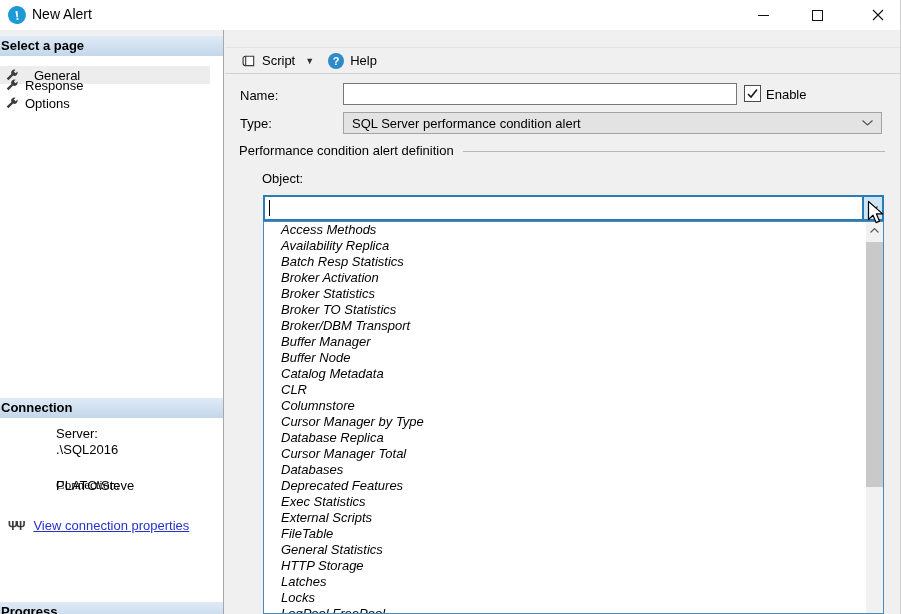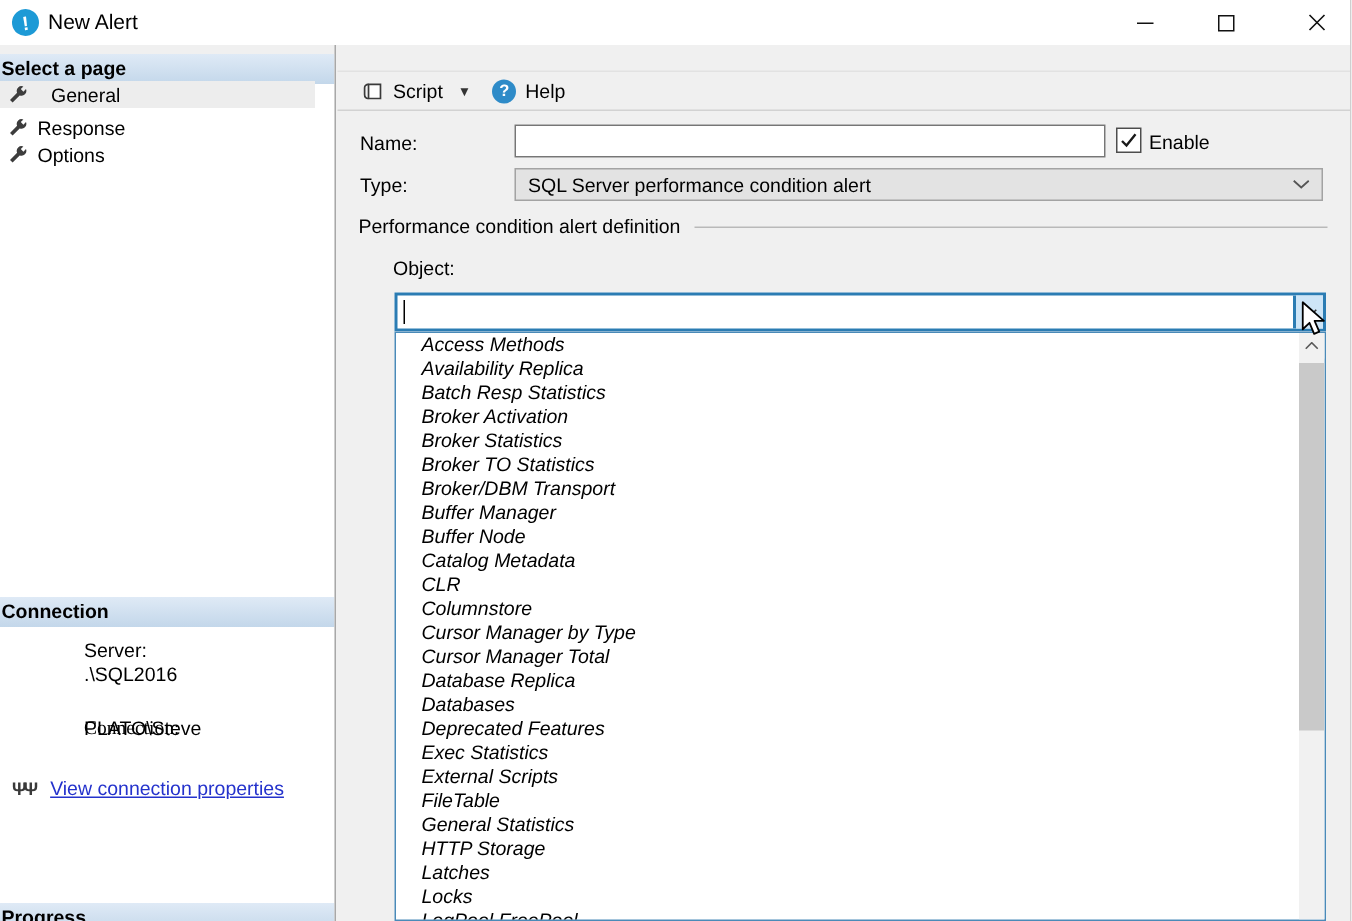--- a/index.html
+++ b/index.html
@@ -22,21 +22,21 @@
   
   .left-pane { position:absolute; left:0; top:36px; width:223px; height:578px; background:#fff; overflow:hidden; }
   .v-divider { position:absolute; left:223px; top:30px; width:1px; height:584px; background:#a8a8a8; }
   .pane-header { position:absolute; left:0; width:223px; height:20px; padding:2px 2px 0 1px;
     font-weight:bold; background:linear-gradient(to bottom, var(--hdr-top,#dfeaf6), var(--hdr-bot,#c3d7ea)); }
   .hdr-select { top:0; }
   .hdr-connection { top:362px; }
   .hdr-progress { top:566px; }
   .page-item { position:absolute; left:0; width:210px; height:18px; display:flex; align-items:center; gap:7px; padding-left:6px; }
   .page-item.selected { background:#ededed; }
-  .pi-0 { top:18px;gap:16px; } .pi-1 { top:40px; } .pi-2 { top:58px;text-align:center; }
+  .pi-0 { top:30px;gap:16px; } .pi-1 { top:40px; } .pi-2 { top:58px;text-align:center; }
   .wrench { flex:0 0 auto; display:flex; }
   .conn-text { position:absolute; left:8px; white-space:pre;margin-left:48px; }
   .t-server-label { top:390px; } .t-server-value { top:406px; }
   .t-conn-label { top:441px;font-family:Liberation Serif, serif; } .t-conn-value { top:442px; }
   .link-row { position:absolute; left:8px; top:482px; display:flex; align-items:center; gap:10px; }
   .conn-icon { font-size:12px; font-weight:bold; color:#3a3a3a; letter-spacing:-2px; }
   .conn-link { color:var(--link,#2432cc); text-decoration:underline; cursor:pointer; }
 
   
   .toolbar { position:absolute; left:225px; top:36px; width:676px; height:27px; background:#f0f0f0;
@@ -203,22 +203,22 @@
         <div class="dd-item">Broker Activation</div>
         <div class="dd-item">Broker Statistics</div>
         <div class="dd-item">Broker TO Statistics</div>
         <div class="dd-item">Broker/DBM Transport</div>
         <div class="dd-item">Buffer Manager</div>
         <div class="dd-item">Buffer Node</div>
         <div class="dd-item">Catalog Metadata</div>
         <div class="dd-item">CLR</div>
         <div class="dd-item">Columnstore</div>
         <div class="dd-item">Cursor Manager by Type</div>
+        <div class="dd-item">Database Replica</div>
         <div class="dd-item">Cursor Manager Total</div>
-        <div class="dd-item">Database Replica</div>
         <div class="dd-item">Databases</div>
         <div class="dd-item">Deprecated Features</div>
         <div class="dd-item">Exec Statistics</div>
         <div class="dd-item">External Scripts</div>
         <div class="dd-item">FileTable</div>
         <div class="dd-item">General Statistics</div>
         <div class="dd-item">HTTP Storage</div>
         <div class="dd-item">Latches</div>
         <div class="dd-item">Locks</div>
         <div class="dd-item">LogPool FreePool</div>

